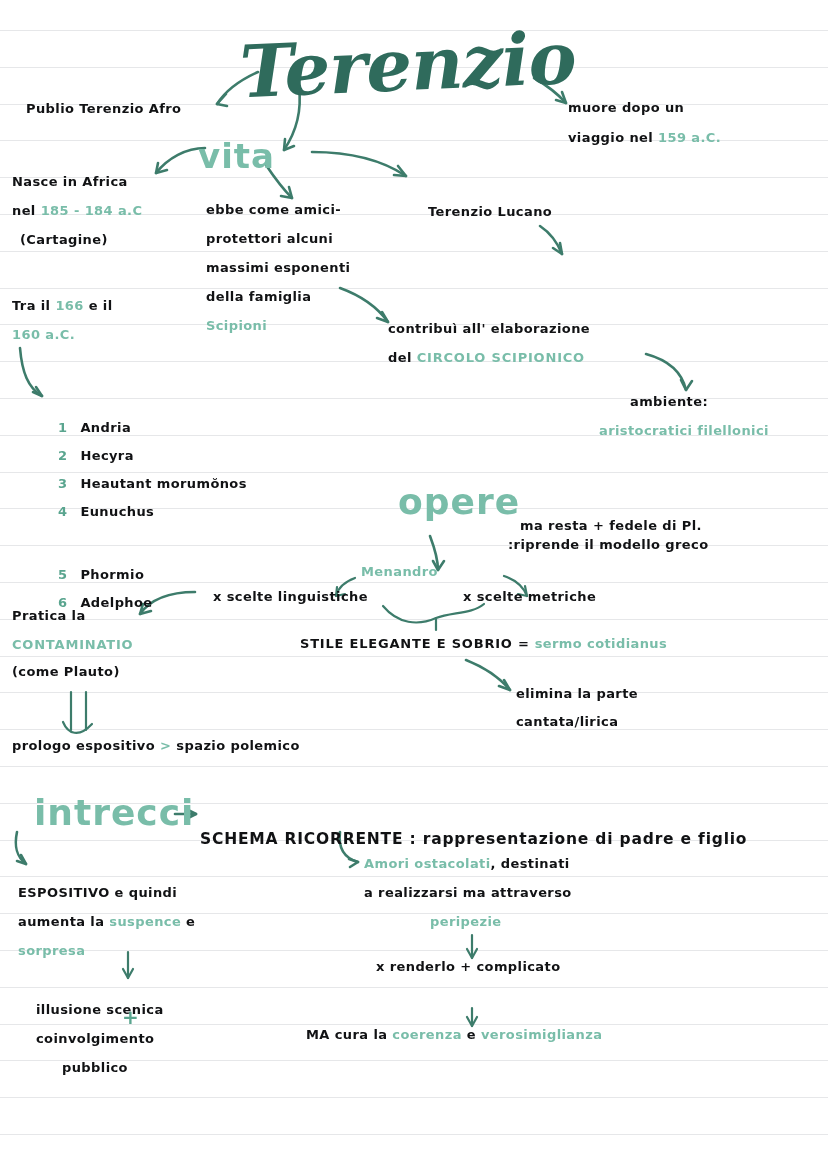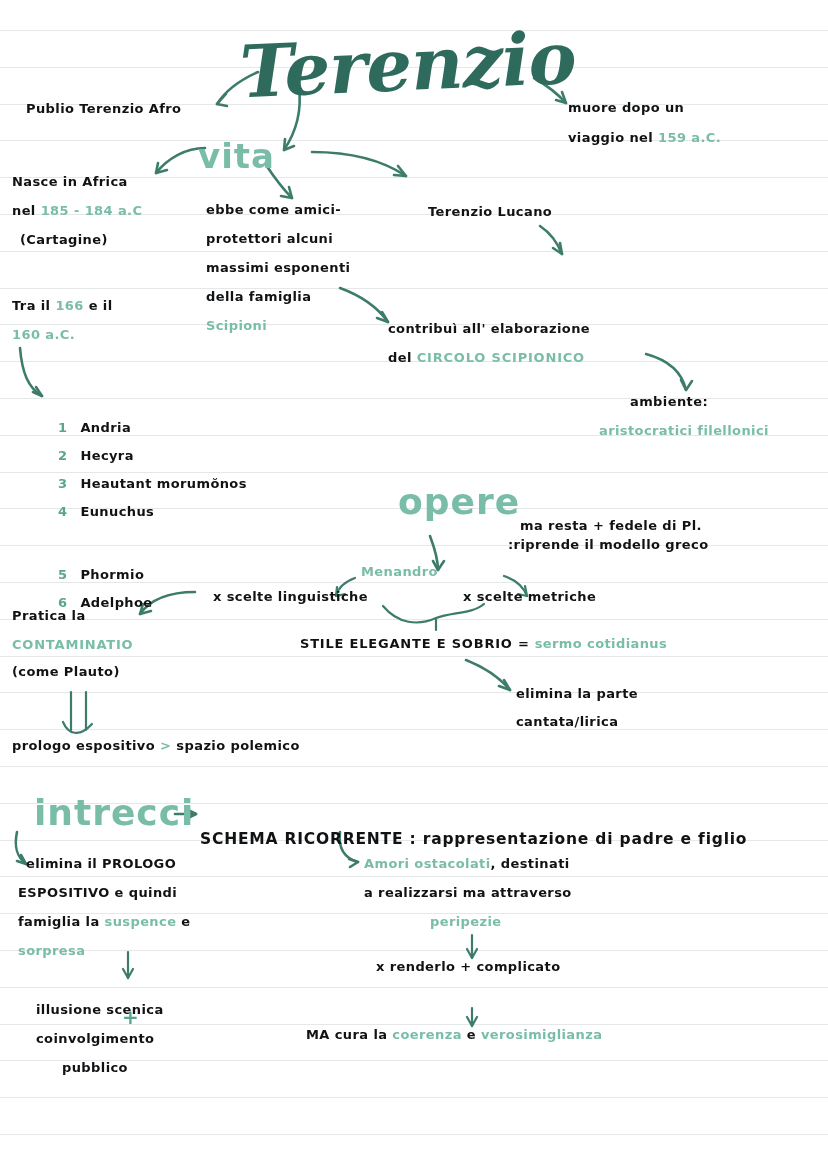--- a/index.html
+++ b/index.html
@@ -261,24 +261,23 @@
   <div class="hw md" style="left:516px;top:714px;">cantata/lirica</div>
 
   <div class="hw md" style="left:12px;top:738px;">
     <span>prologo espositivo</span><span class="tl" style="margin:0 5px;">&gt;</span><span>spazio polemico</span>
   </div>
 
   <div class="bubble" style="left:14px;top:792px;font-size:36px;margin-left:20px;">intrecci</div>
 
   <div class="hw sm caps" style="left:200px;top:806px;margin-top:24px;">SCHEMA RICORRENTE : rappresentazione di padre e figlio</div>
 
-  <div class="hw md" style="left:26px;top:856px;">elimina il PROLOGO</div>
   <div class="hw md" style="left:18px;top:885px;">ESPOSITIVO e quindi</div>
   <div class="hw md" style="left:18px;top:914px;">
-    <span>famiglia la </span><span class="tl">suspence</span><span> e</span>
+    <span>aumenta la </span><span class="tl">suspence</span><span> e</span>
   </div>
   <div class="hw md tl" style="left:18px;top:943px;">sorpresa</div>
 
   <div class="hw md" style="left:36px;top:979px;margin-top:23px;">illusione scenica</div>
   <div class="hw md tl2" style="left:122px;top:1005px;font-size:20px;">+</div>
   <div class="hw md" style="left:36px;top:1031px;">coinvolgimento</div>
   <div class="hw md" style="left:62px;top:1060px;">pubblico</div>
 
   <div class="hw md" style="left:364px;top:856px;">
     <span class="tl">Amori ostacolati</span><span>, destinati</span>

